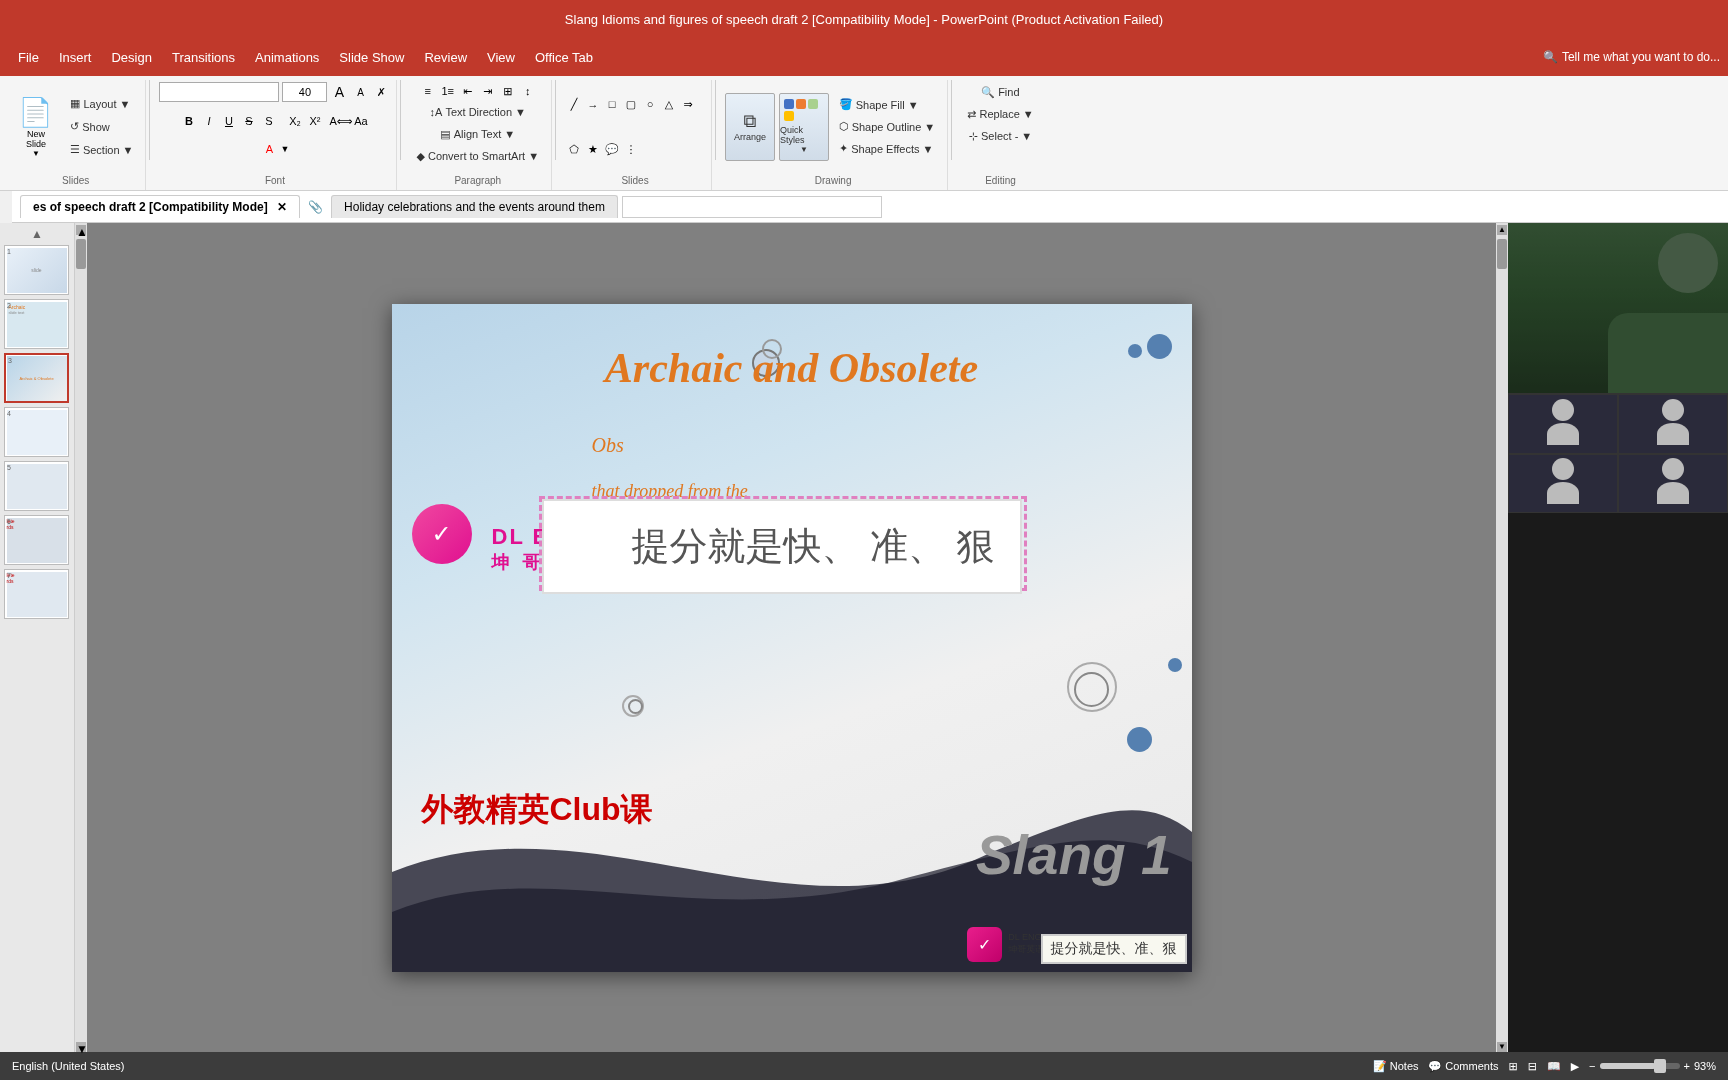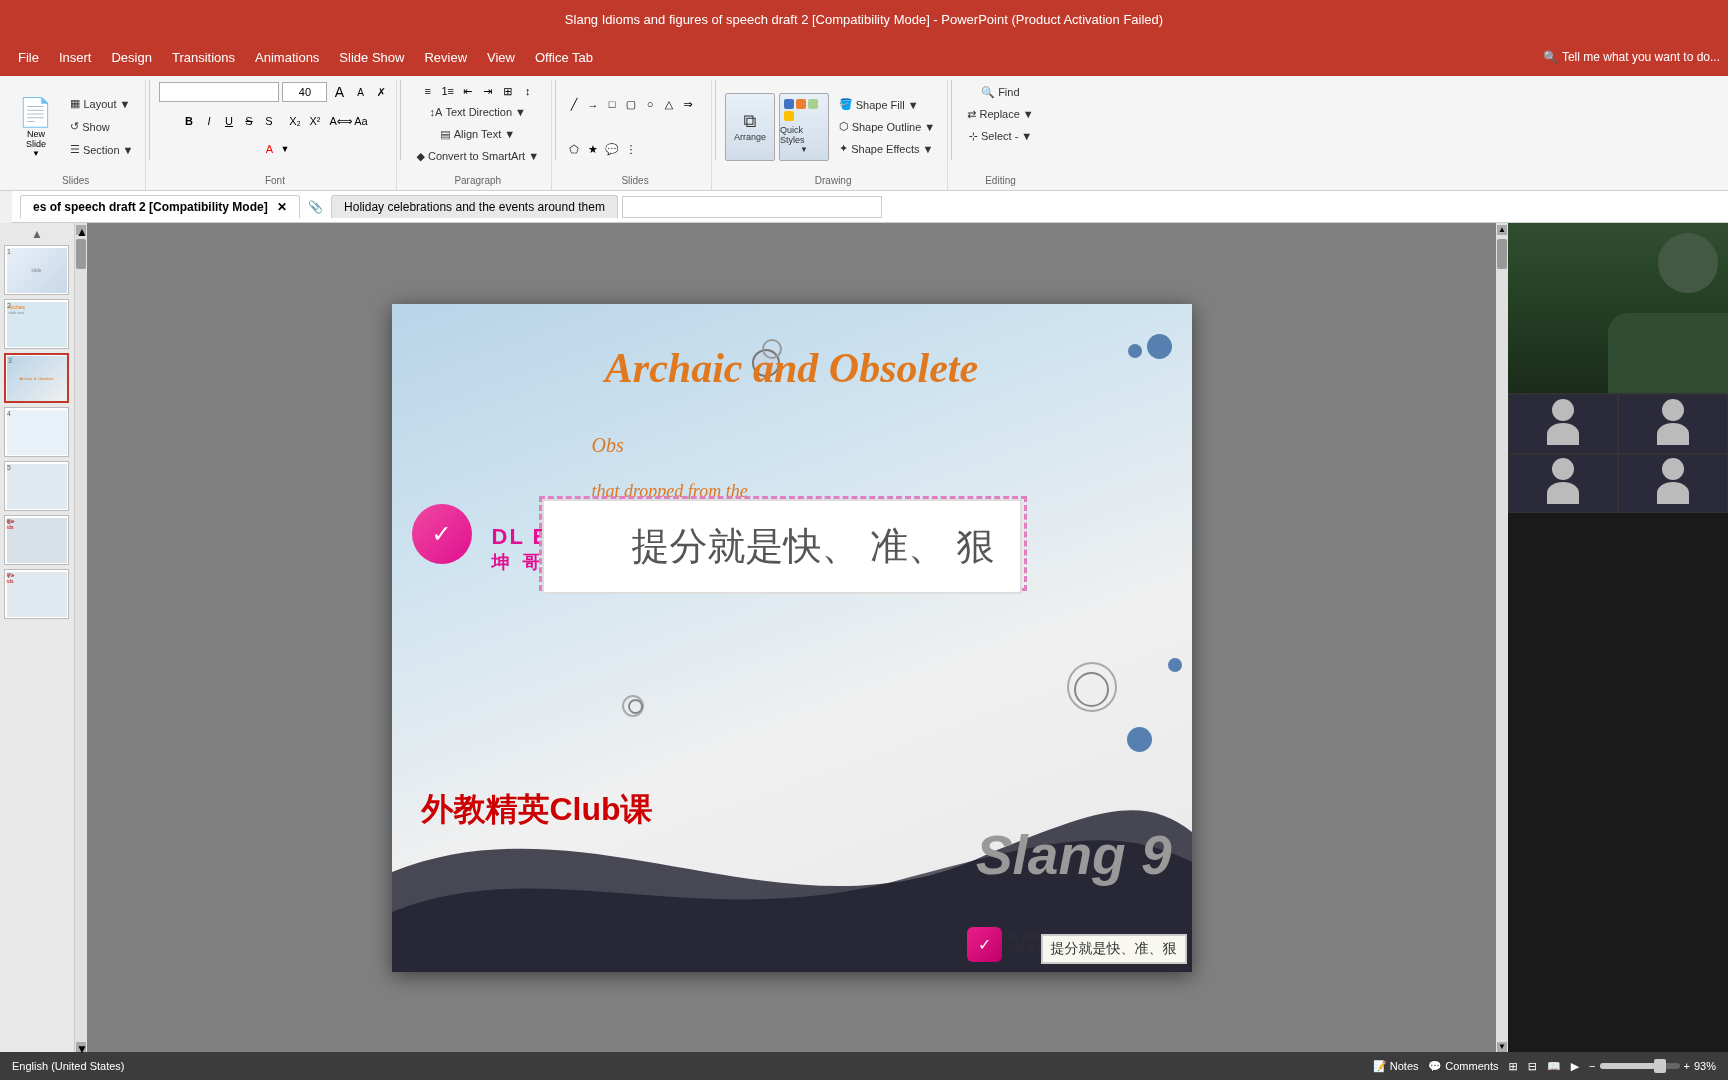--- a/index.html
+++ b/index.html
@@ -707,21 +707,21 @@
         <span>提分就是快、 准、 狠</span>
       </div>
 
       <div style="position:absolute;top:192px;left:147px;width:488px;height:95px;border:3px dashed #e080c0;z-index:9;"></div>
 
       <div style="position:absolute;bottom:140px;left:30px;font-size:32px;color:#cc0000;font-weight:bold;z-index:5;">
         <span>外教精英Club课</span>
       </div>
 
       <div style="position:absolute;bottom:85px;right:20px;font-size:55px;font-weight:bold;color:#999;z-index:5;font-style:italic;">
-        <span>Slang 9</span>
+        <span>Slang 1</span>
       </div>
 
       <div class="circle-deco" style="width:50px;height:50px;bottom:260px;right:75px;border-color:#aaa;"></div>
       <div class="circle-deco" style="width:35px;height:35px;bottom:265px;right:83px;border-color:#888;"></div>
       <div class="circle-deco" style="width:22px;height:22px;bottom:255px;left:230px;border-color:#aaa;"></div>
       <div class="circle-deco" style="width:15px;height:15px;bottom:258px;left:236px;border-color:#888;"></div>
       <div class="dot-blue-lg" style="bottom:220px;right:40px;"></div>
       <div class="dot-blue" style="bottom:300px;right:10px;"></div>
 
       <div style="position:absolute;bottom:10px;right:130px;display:flex;align-items:center;gap:6px;z-index:10;">

